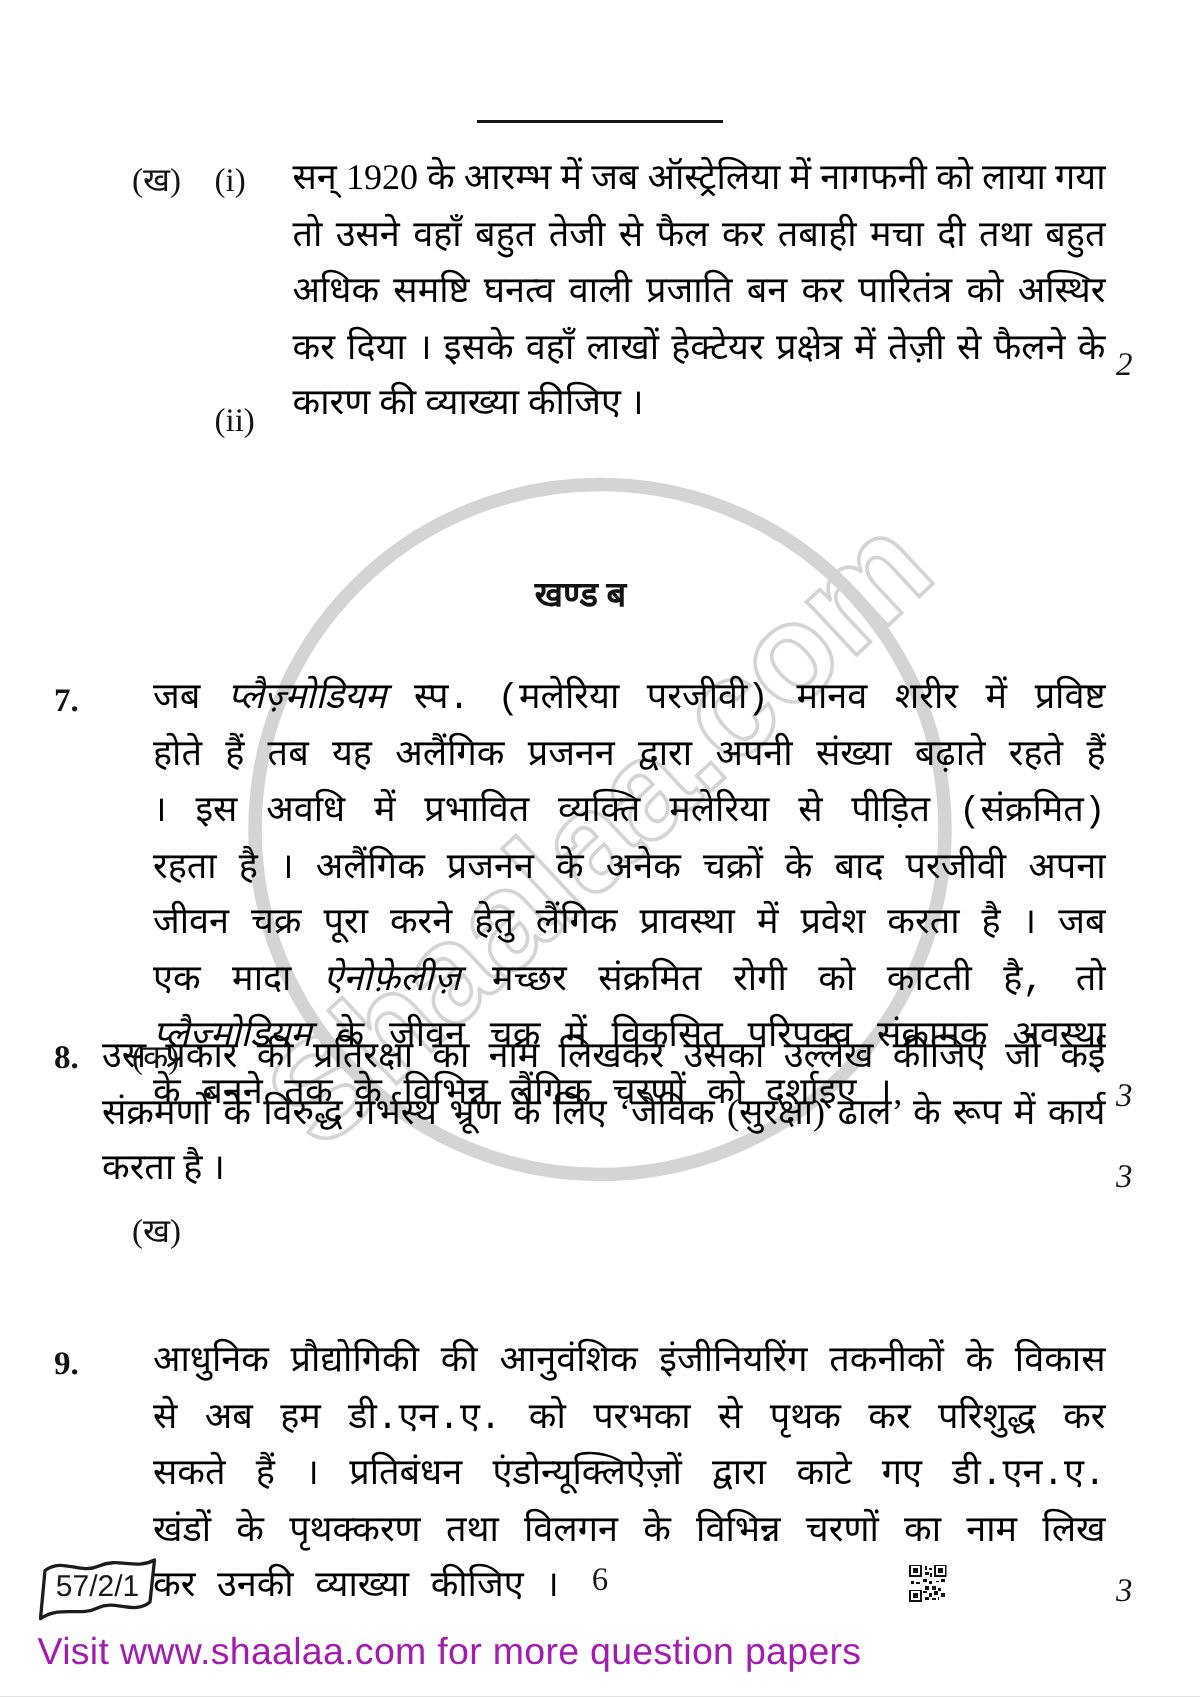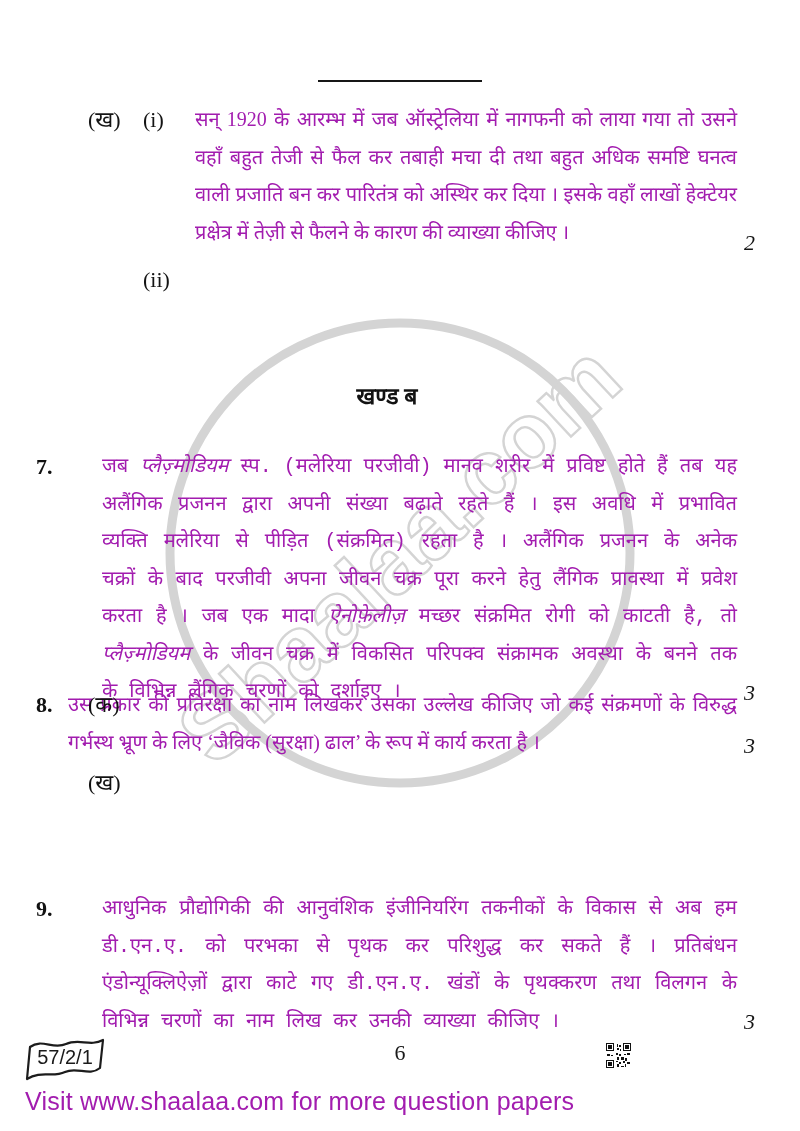--- a/index.html
+++ b/index.html
@@ -13,23 +13,23 @@
     font-family:"Liberation Serif","DejaVu Serif",serif;
     color:#111111;
   }
   .layer{position:absolute;left:0;top:0;width:800px;height:1131px;}
   #watermark{z-index:0;pointer-events:none;}
   .content{z-index:1;}
   .abs{position:absolute;}
   .rule{left:318px;top:80px;width:164px;height:2px;background:#161616;}
   .qblock{left:0;width:800px;}
   .body-text{
-    font-size:20px;line-height:37.5px;
+    font-size:24px;line-height:37.5px;
     text-align:justify;text-justify:inter-word;
-    color:#a21caf;
+    color:#000000;
   }
   .lbl{position:absolute;top:0;font-size:22px;line-height:37.5px;color:#141414;}
   .lbl-kha{left:88px;}
   .lbl-sub{left:143px;}
   .sub-text{margin-left:195px;margin-right:63px;}
   .q-num{position:absolute;left:36px;top:0;font-weight:700;font-size:22px;line-height:37.5px;}
   .q-text{margin-left:102px;margin-right:63px;font-family:Liberation Mono, monospace;}
   .q8-row{position:relative;}
   .q8-lbl{position:absolute;left:88px;top:0;font-size:22px;line-height:37.5px;}
   .q8-text{margin-left:68px;margin-right:63px;}

